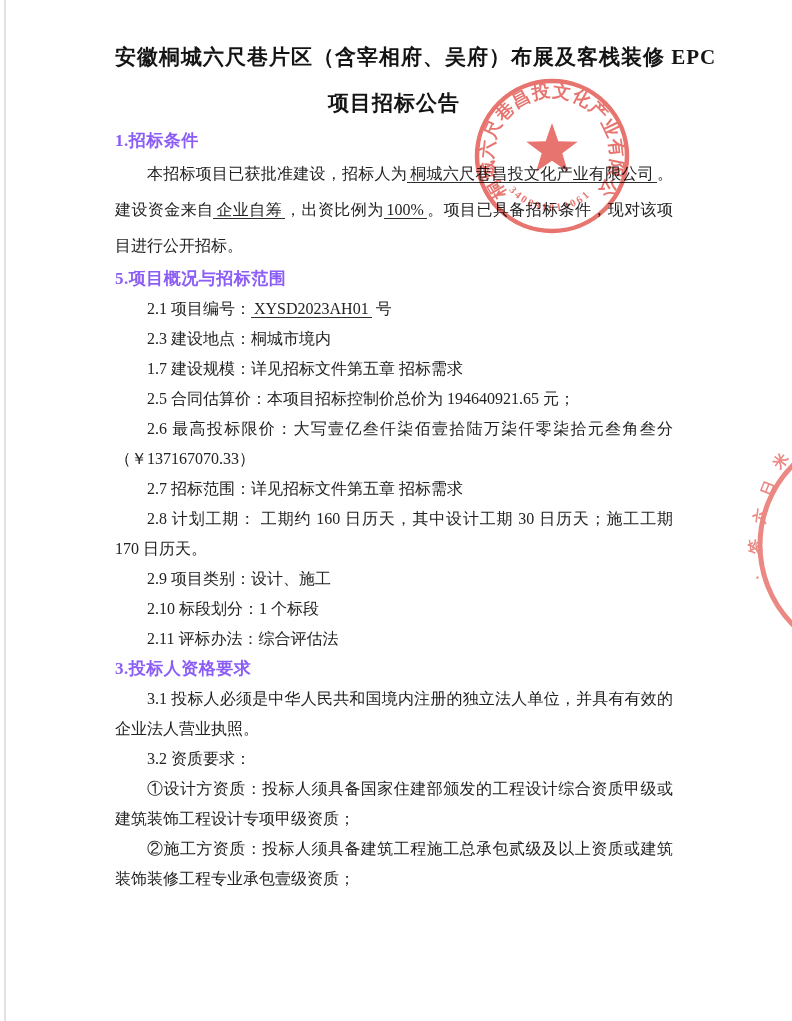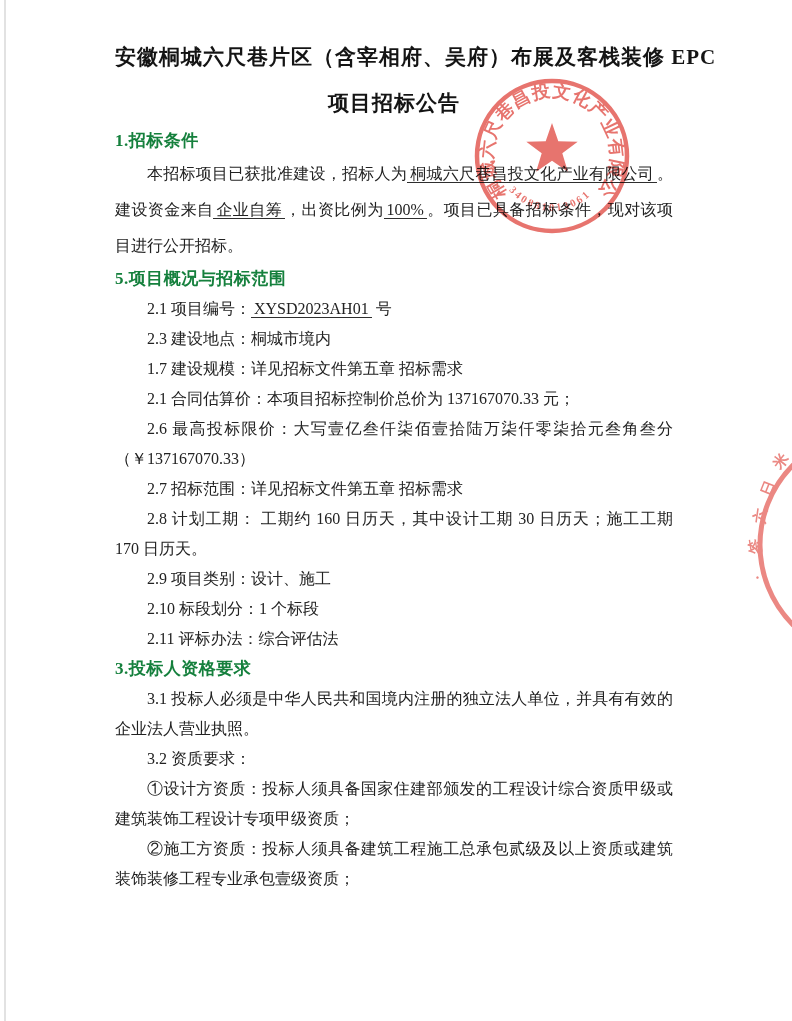--- a/index.html
+++ b/index.html
@@ -16,21 +16,21 @@
     background:#e2e2e2;
   }
   .doc{
     position:absolute;left:115px;top:34px;width:558px;
   }
   .title-line{
     text-align:center;font-weight:bold;font-size:21px;line-height:46px;
     letter-spacing:1px;color:#141414;white-space:nowrap;
   }
   .sec-heading{
-    font-size:17px;font-weight:bold;line-height:30px;margin:0;color:#15803d;
+    font-size:17px;font-weight:bold;line-height:30px;margin:0;color:#8b5cf6;
     letter-spacing:0.5px;
   }
   .para{
     font-size:16px;line-height:30px;margin:0;text-align:justify;
     text-indent:2em;color:#222222;
   }
   .p1{line-height:36px;}
   .ul{
     border-bottom:1.2px solid #2e2e2e;
     padding:0 3px;
@@ -54,21 +54,21 @@
     <div class="title-line">安徽桐城六尺巷片区（含宰相府、吴府）布展及客栈装修 EPC</div>
     <div class="title-line">项目招标公告</div>
 
     <h3 class="sec-heading">1.招标条件</h3>
     <p class="para p1"><span>本招标项目已获批准建设，招标人为</span><span class="ul">桐城六尺巷昌投文化产业有限公司</span><span>。建设资金来自</span><span class="ul">企业自筹</span><span>，出资比例为</span><span class="ul">100%</span><span>。项目已具备招标条件，现对该项目进行公开招标。</span></p>
 
     <h3 class="sec-heading">5.项目概况与招标范围</h3>
     <p class="para"><span>2.1 项目编号：</span><span class="ul">XYSD2023AH01</span><span> 号</span></p>
     <p class="para">2.3 建设地点：桐城市境内</p>
     <p class="para">1.7 建设规模：详见招标文件第五章 招标需求</p>
-    <p class="para">2.1 合同估算价：本项目招标控制价总价为 137167070.33 元；</p>
+    <p class="para">2.5 合同估算价：本项目招标控制价总价为 194640921.65 元；</p>
     <p class="para">2.6 最高投标限价：大写壹亿叁仟柒佰壹拾陆万柒仟零柒拾元叁角叁分（￥137167070.33）</p>
     <p class="para">2.7 招标范围：详见招标文件第五章 招标需求</p>
     <p class="para">2.8 计划工期： 工期约 160 日历天，其中设计工期 30 日历天；施工工期 170 日历天。</p>
     <p class="para">2.9 项目类别：设计、施工</p>
     <p class="para">2.10 标段划分：1 个标段</p>
     <p class="para">2.11 评标办法：综合评估法</p>
 
     <h3 class="sec-heading">3.投标人资格要求</h3>
     <p class="para">3.1 投标人必须是中华人民共和国境内注册的独立法人单位，并具有有效的企业法人营业执照。</p>
     <p class="para">3.2 资质要求：</p>

